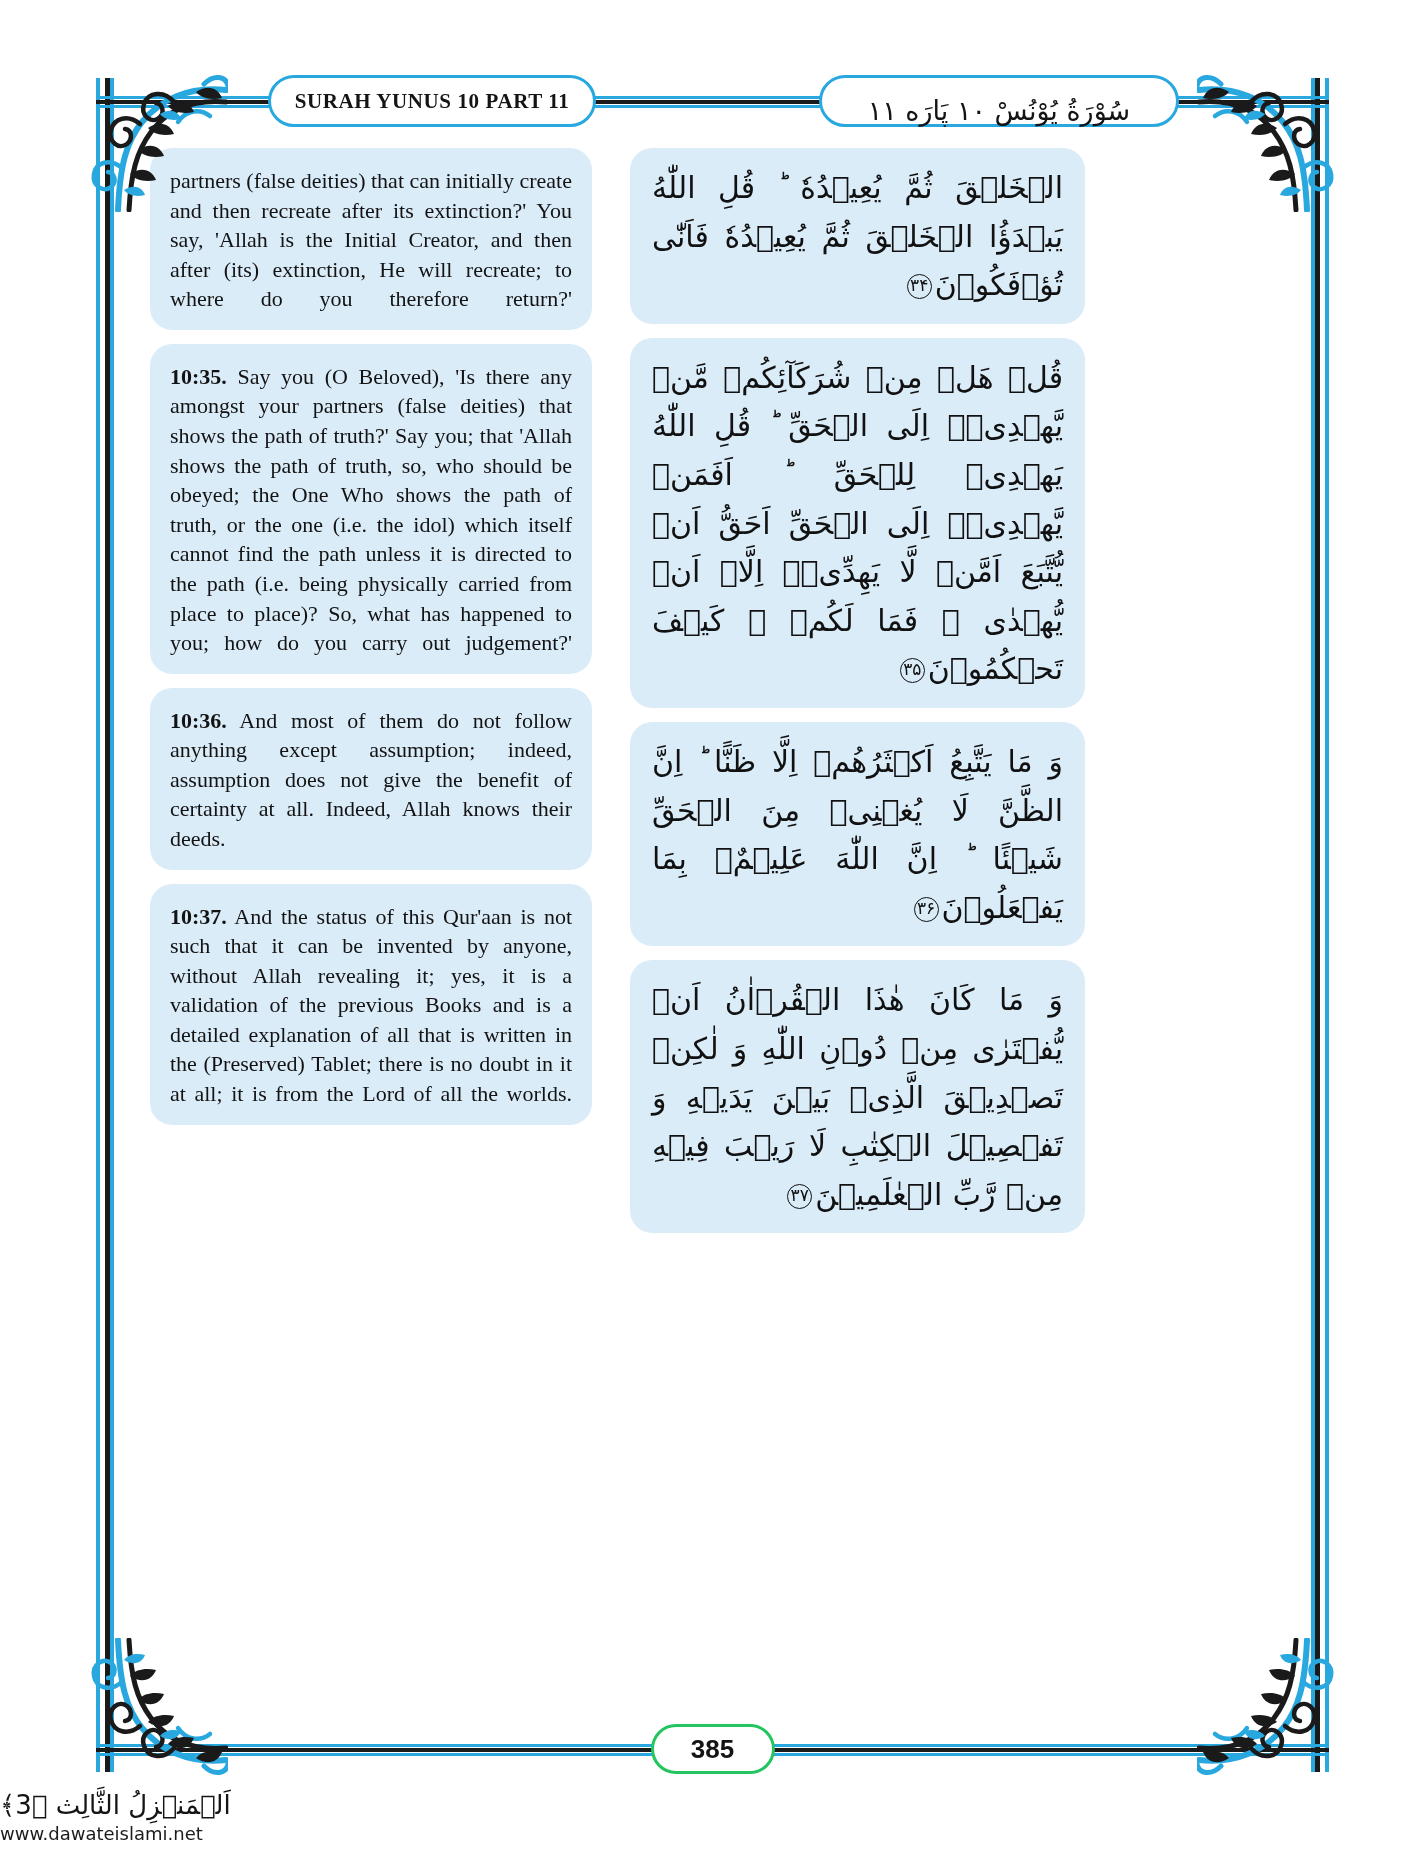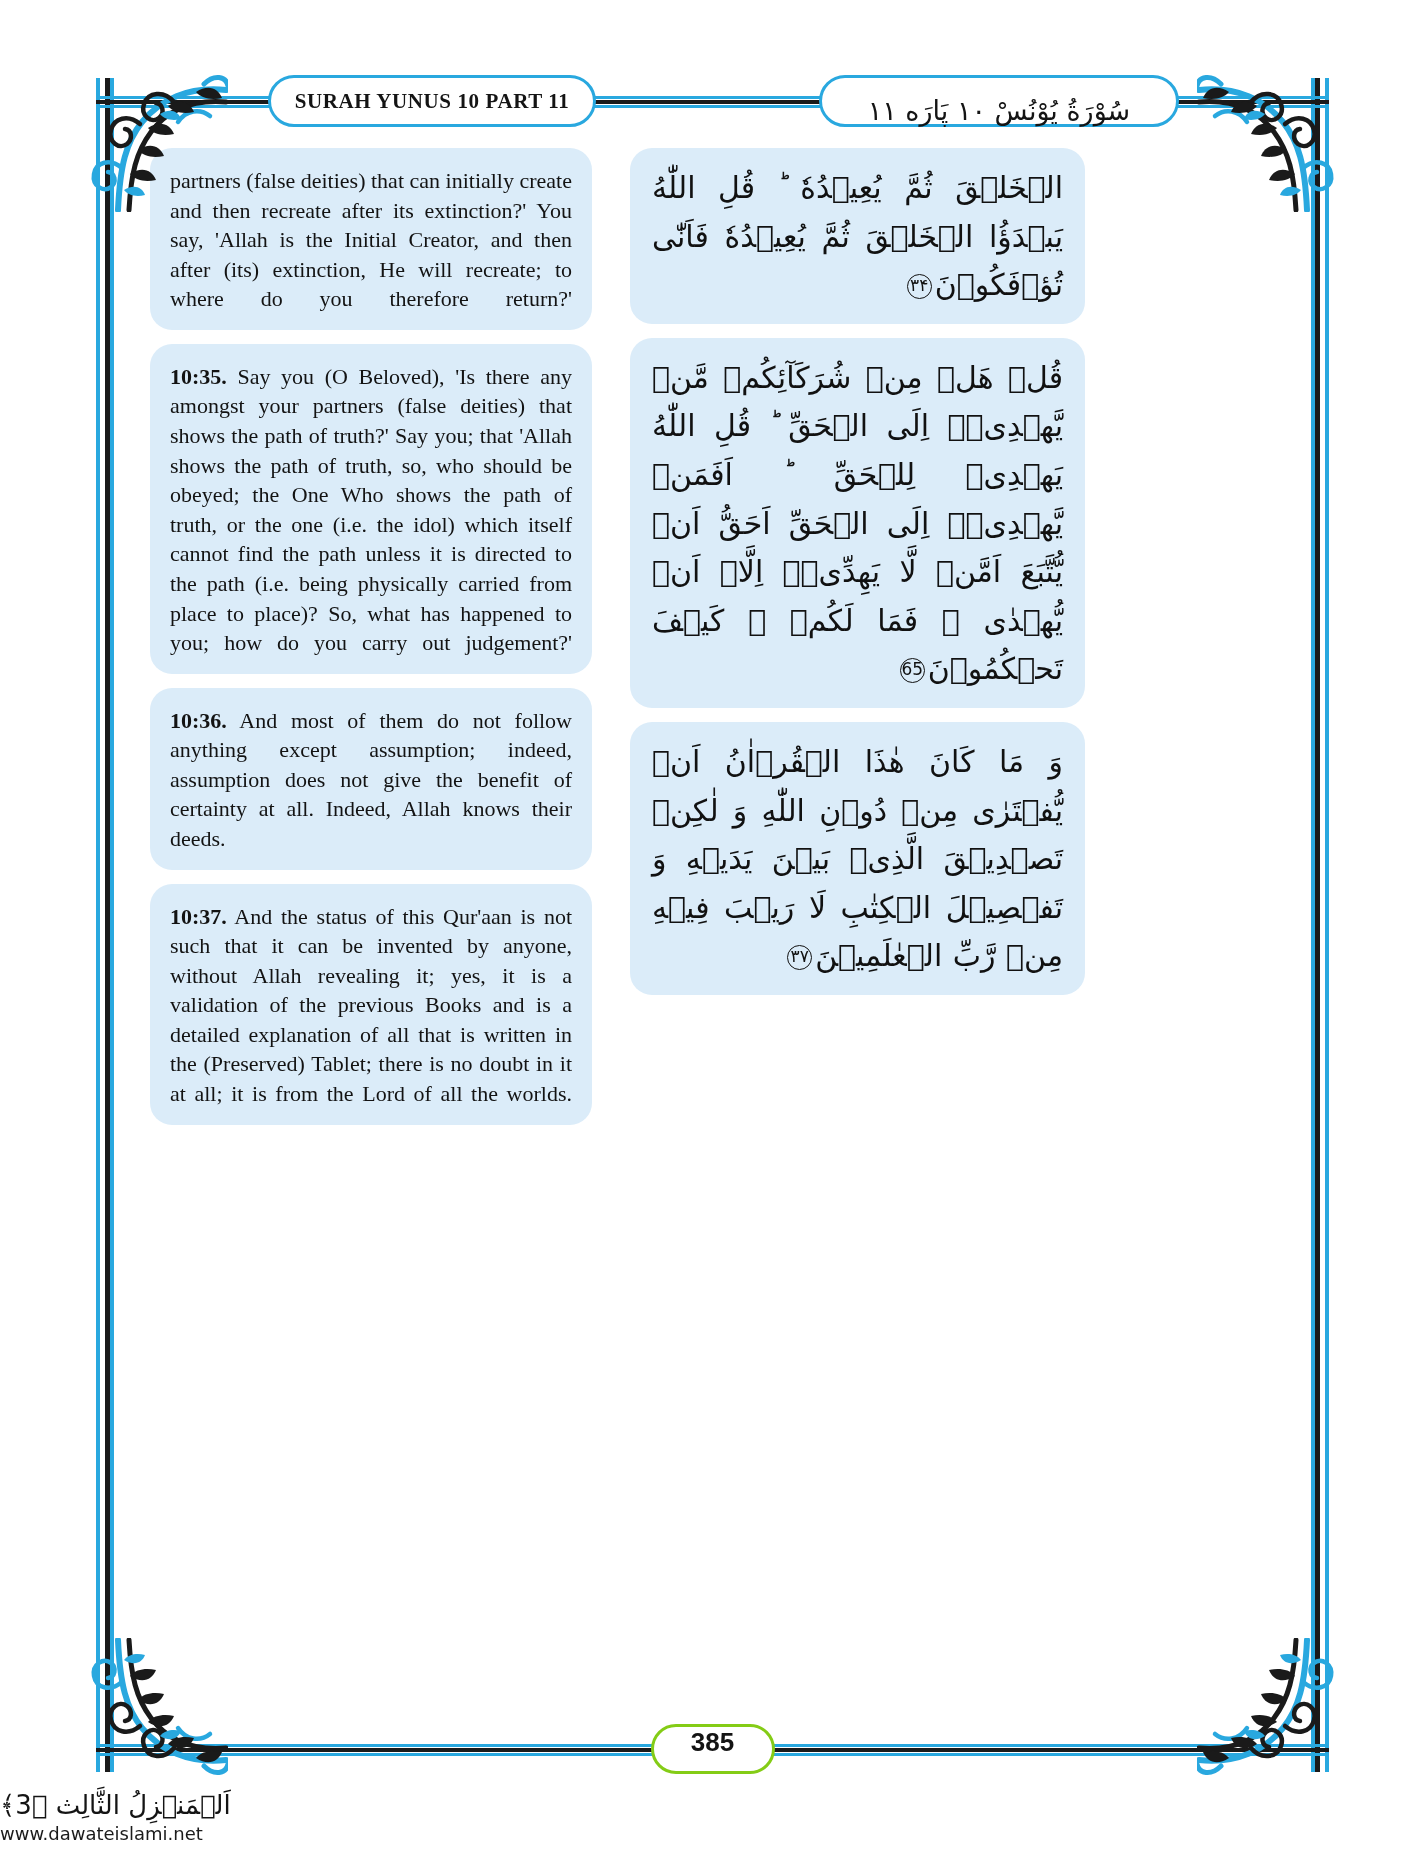--- a/index.html
+++ b/index.html
@@ -132,22 +132,22 @@
   }
   .footer-rule{position:absolute;left:0;right:0;top:20px;height:12px;}
   .footer-rule i{position:absolute;left:0;right:0;display:block;}
   .footer-rule i.c1{top:0;height:3px;background:#29a8df;}
   .footer-rule i.c2{top:4px;height:4px;background:#1a1a1a;}
   .footer-rule i.c3{top:9px;height:3px;background:#29a8df;}
 
   .pill-page{
     position:absolute;left:50%;transform:translateX(-50%);
     top:0;width:124px;height:50px;
-    background:#fff;border:3px solid #84cc16;border-radius:26px;
-    display:flex;justify-content:center;
+    background:#fff;border:3px solid #22c55e;border-radius:26px;
+    display:flex;align-items:center;justify-content:center;
     z-index:3;box-sizing:border-box;
   }
   .pill-page span{font-family:"Liberation Sans", sans-serif;font-weight:bold;font-size:26px;color:#141414;}
 
   .manzil{
     position:absolute;left:0;right:0;bottom:30px;text-align:left;
     font-family:"DejaVu Sans", sans-serif;font-size:26px;color:#141414;
     direction:rtl;line-height:1.1;
   }
   .site{
@@ -291,23 +291,26 @@
 
     </div>
 
     <div class="col col-ar">
 
       <div class="vbox vbox-ar">
         <span>الۡخَلۡقَ ثُمَّ یُعِیۡدُهٗ ؕ قُلِ اللّٰهُ یَبۡدَؤُا الۡخَلۡقَ ثُمَّ یُعِیۡدُهٗ فَاَنّٰی تُؤۡفَكُوۡنَ</span><span class="vmark">۳۴</span>
       </div>
 
       <div class="vbox vbox-ar">
-        <span>قُلۡ هَلۡ مِنۡ شُرَكَآئِكُمۡ مَّنۡ یَّهۡدِیۡۤ اِلَی الۡحَقِّ ؕ قُلِ اللّٰهُ یَهۡدِیۡ لِلۡحَقِّ ؕ اَفَمَنۡ یَّهۡدِیۡۤ اِلَی الۡحَقِّ اَحَقُّ اَنۡ یُّتَّبَعَ اَمَّنۡ لَّا یَهِدِّیۡۤ اِلَّاۤ اَنۡ یُّهۡدٰی ۚ فَمَا لَكُمۡ ۟ كَیۡفَ تَحۡكُمُوۡنَ</span><span class="vmark">65</span>
-      </div>
-
+        <span>قُلۡ هَلۡ مِنۡ شُرَكَآئِكُمۡ مَّنۡ یَّهۡدِیۡۤ اِلَی الۡحَقِّ ؕ قُلِ اللّٰهُ یَهۡدِیۡ لِلۡحَقِّ ؕ اَفَمَنۡ یَّهۡدِیۡۤ اِلَی الۡحَقِّ اَحَقُّ اَنۡ یُّتَّبَعَ اَمَّنۡ لَّا یَهِدِّیۡۤ اِلَّاۤ اَنۡ یُّهۡدٰی ۚ فَمَا لَكُمۡ ۟ كَیۡفَ تَحۡكُمُوۡنَ</span><span class="vmark">۳۵</span>
+      </div>
+
+      <div class="vbox vbox-ar">
+        <span>وَ مَا یَتَّبِعُ اَكۡثَرُهُمۡ اِلَّا ظَنًّا ؕ اِنَّ الظَّنَّ لَا یُغۡنِیۡ مِنَ الۡحَقِّ شَیۡئًا ؕ اِنَّ اللّٰهَ عَلِیۡمٌۢ بِمَا یَفۡعَلُوۡنَ</span><span class="vmark">۳۶</span>
+      </div>
 
       <div class="vbox vbox-ar">
         <span>وَ مَا كَانَ هٰذَا الۡقُرۡاٰنُ اَنۡ یُّفۡتَرٰی مِنۡ دُوۡنِ اللّٰهِ وَ لٰكِنۡ تَصۡدِیۡقَ الَّذِیۡ بَیۡنَ یَدَیۡهِ وَ تَفۡصِیۡلَ الۡكِتٰبِ لَا رَیۡبَ فِیۡهِ مِنۡ رَّبِّ الۡعٰلَمِیۡنَ</span><span class="vmark">۳۷</span>
       </div>
 
     </div>
   </div>
 
   <div class="footer">
     <div class="footer-rule">

